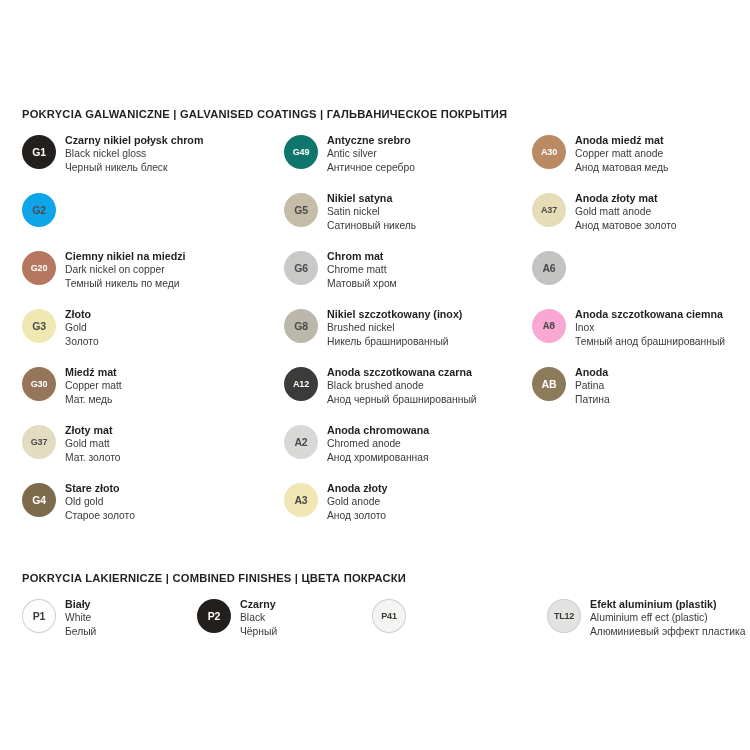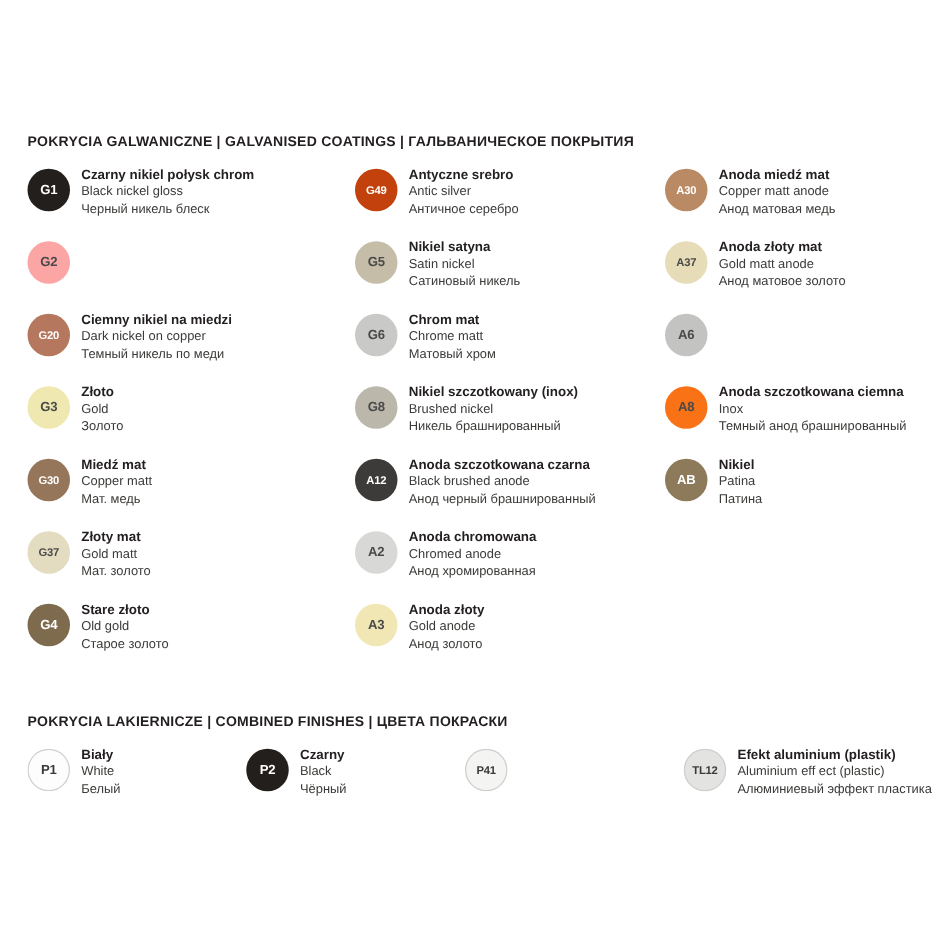--- a/index.html
+++ b/index.html
@@ -98,37 +98,37 @@
     <div class="grid" id="grid-galvanised">
         <div class="item">
           <div class="swatch" style="background: rgb(35, 31, 29); color: rgb(255, 255, 255);">G1</div>
           <div class="labels">
             <div class="l1">Czarny nikiel połysk chrom</div>
             <div class="l2">Black nickel gloss</div>
             <div class="l3">Черный никель блеск</div>
           </div>
         </div>
         <div class="item">
-          <div class="swatch small-code" style="background: #c2410c; color: rgb(255, 255, 255);">G49</div>
+          <div class="swatch small-code" style="background: #0f766e; color: rgb(255, 255, 255);">G49</div>
           <div class="labels">
             <div class="l1">Antyczne srebro</div>
             <div class="l2">Antic silver</div>
             <div class="l3">Античное серебро</div>
           </div>
         </div>
         <div class="item">
           <div class="swatch small-code" style="background: rgb(185, 138, 99); color: rgb(255, 255, 255);">A30</div>
           <div class="labels">
             <div class="l1">Anoda miedź mat</div>
             <div class="l2">Copper matt anode</div>
             <div class="l3">Анод матовая медь</div>
           </div>
         </div>
         <div class="item">
-          <div class="swatch" style="background: #fca5a5; color: rgb(74, 74, 74);">G2</div>
+          <div class="swatch" style="background: #0ea5e9; color: rgb(74, 74, 74);">G2</div>
         </div>
         <div class="item">
           <div class="swatch" style="background: rgb(198, 189, 169); color: rgb(74, 74, 74);">G5</div>
           <div class="labels">
             <div class="l1">Nikiel satyna</div>
             <div class="l2">Satin nickel</div>
             <div class="l3">Сатиновый никель</div>
           </div>
         </div>
         <div class="item">
@@ -168,21 +168,21 @@
         </div>
         <div class="item">
           <div class="swatch" style="background: rgb(188, 183, 171); color: rgb(74, 74, 74);">G8</div>
           <div class="labels">
             <div class="l1">Nikiel szczotkowany (inox)</div>
             <div class="l2">Brushed nickel</div>
             <div class="l3">Никель брашнированный</div>
           </div>
         </div>
         <div class="item">
-          <div class="swatch" style="background: #f97316; color: rgb(74, 74, 74);">A8</div>
+          <div class="swatch" style="background: #f9a8d4; color: rgb(74, 74, 74); font-family: Liberation Mono, monospace;">A8</div>
           <div class="labels">
             <div class="l1">Anoda szczotkowana ciemna</div>
             <div class="l2">Inox</div>
             <div class="l3">Темный анод брашнированный</div>
           </div>
         </div>
         <div class="item">
           <div class="swatch small-code" style="background: rgb(150, 118, 91); color: rgb(255, 255, 255);">G30</div>
           <div class="labels">
             <div class="l1">Miedź mat</div>
@@ -194,21 +194,21 @@
           <div class="swatch small-code" style="background: rgb(60, 59, 57); color: rgb(255, 255, 255);">A12</div>
           <div class="labels">
             <div class="l1">Anoda szczotkowana czarna</div>
             <div class="l2">Black brushed anode</div>
             <div class="l3">Анод черный брашнированный</div>
           </div>
         </div>
         <div class="item">
           <div class="swatch" style="background: rgb(140, 122, 90); color: rgb(255, 255, 255);">AB</div>
           <div class="labels">
-            <div class="l1">Nikiel</div>
+            <div class="l1">Anoda</div>
             <div class="l2">Patina</div>
             <div class="l3">Патина</div>
           </div>
         </div>
         <div class="item">
           <div class="swatch small-code" style="background: rgb(228, 220, 192); color: rgb(74, 74, 74);">G37</div>
           <div class="labels">
             <div class="l1">Złoty mat</div>
             <div class="l2">Gold matt</div>
             <div class="l3">Мат. золото</div>

